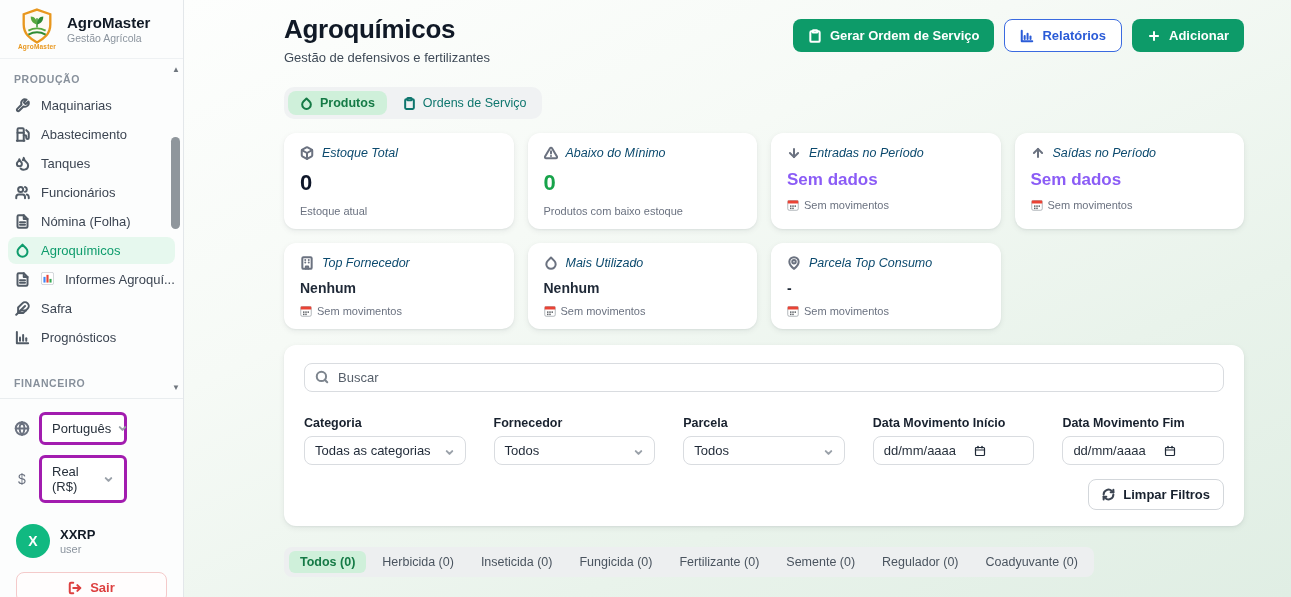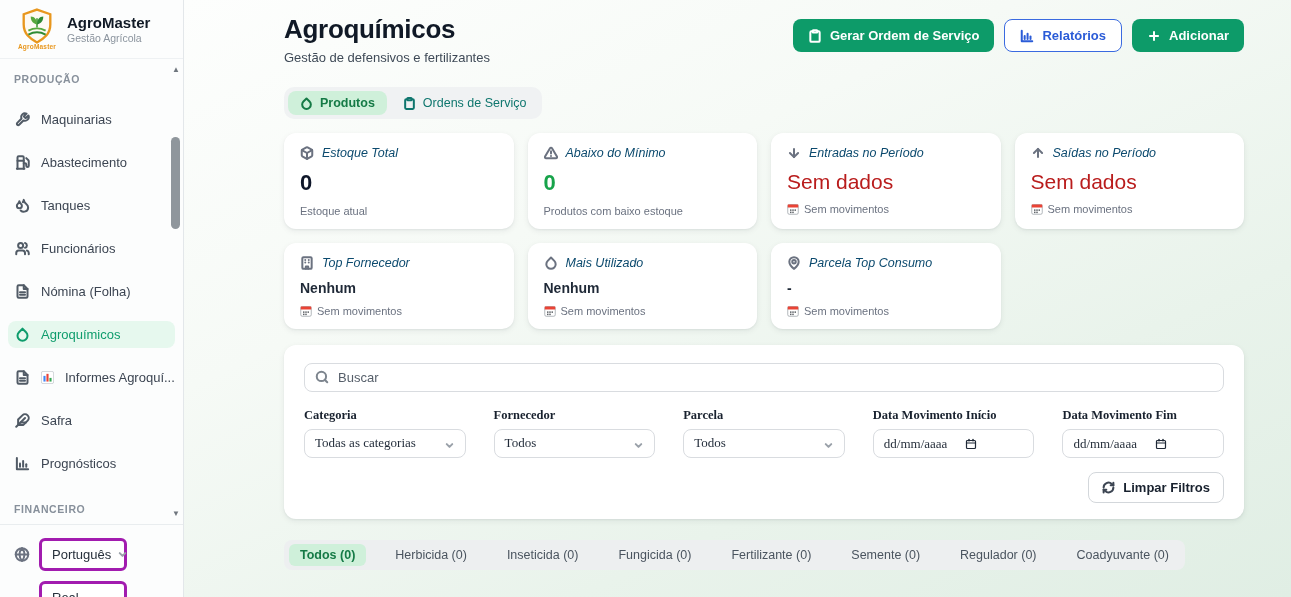--- a/index.html
+++ b/index.html
@@ -11,21 +11,21 @@
   .sidebar { width:184px; flex-shrink:0; background:#fcfdfd; border-right:1px solid #e3e7ea; display:flex; flex-direction:column; }
   .logo-row { display:flex; align-items:center; gap:9px; padding:8px 16px; border-bottom:1px solid #eef1f3; height:62px; }
   .logo-badge { width:42px; display:flex; flex-direction:column; align-items:center; }
   .logo-mini-text { font-size:6.5px; font-weight:700; color:#e8971e; margin-top:-1px; letter-spacing:.2px; }
   .app-name { font-size:15px; font-weight:800; color:#111a26; line-height:1.15; }
   .app-tagline { font-size:10.5px; color:#8b949e; margin-top:1px; }
 
   .side-nav { position:relative; flex:1 0 auto; padding:8px 0 4px; border-bottom:1px solid #e9edef; }
   .section-label { font-size:10.5px; font-weight:700; letter-spacing:.6px; color:#87909b; padding:6px 14px 5px; }
   .section-label.financeiro { margin-top:20px; }
-  .nav-item { display:flex; align-items:center; gap:11px; margin:16px 8px; padding:6px 7px; border-radius:8px; font-size:13px; color:#3c4552; cursor:pointer; white-space:nowrap; }
+  .nav-item { display:flex; gap:11px; margin:2px 8px; padding:6px 7px; border-radius:8px; font-size:13px; color:#3c4552; cursor:pointer; white-space:nowrap; }
   .nav-item .ic { color:#515b66; }
   .nav-item.active { background:#e6f8ee; color:#0e9c6c; }
   .nav-item.active .ic { color:#0e9c6c; }
   .ic { width:15px; height:15px; flex-shrink:0; }
   .ic path,.ic circle,.ic line,.ic rect,.ic polyline { vector-effect:non-scaling-stroke; }
 
   .scroll-arrow { position:absolute; right:3px; font-size:8px; color:#6f767e; line-height:1; cursor:pointer; }
   .scroll-arrow.up { top:7px; }
   .scroll-arrow.down { bottom:6px; }
   .scroll-thumb { position:absolute; right:3px; top:78px; width:9px; height:92px; background:#8f969c; border-radius:5px; cursor:pointer; }
@@ -60,39 +60,39 @@
   .tab .ic { width:13px; height:13px; }
   .tab.active { background:#cff0da; color:#157a46; font-weight:600; }
 
   .cards-grid { display:grid; grid-template-columns:repeat(4,1fr); gap:14px; width:960px; margin-top:14px; }
   .card { background:#fff; border-radius:12px; box-shadow:0 1px 2px rgba(16,24,40,.05),0 2px 6px rgba(16,24,40,.07); padding:13px 16px 12px; }
   .card-head { display:flex; align-items:center; gap:8px; font-size:12.5px; color:#0c4a6e;font-style:italic; }
   .card-head .ic { width:14px; height:14px; color:#6b7280; }
   .card-val { margin-top:10px; }
   .val-big { font-size:22px; font-weight:800; color:#0f172a; }
   .val-big.green { color:#17a34a; }
-  .val-muted { font-size:21px; font-weight:400; color:#b91c1c; }
+  .val-muted { font-size:17px; font-weight:700; color:#8b5cf6; }
   .val-small { font-size:14px; font-weight:700; color:#10192\6; }
   .card-caption { margin-top:9px; font-size:11px; color:#6b7280; display:flex; align-items:center; gap:5px; }
   .cards-grid.row2 { margin-top:14px; }
 
   .filter-card { width:960px; background:#fff; border-radius:12px; box-shadow:0 1px 2px rgba(16,24,40,.05),0 2px 6px rgba(16,24,40,.07); margin-top:16px; padding:18px 20px 16px; }
   .search-wrap { position:relative; }
   .search-wrap .ic { position:absolute; left:11px; top:7px; width:14px; height:14px; color:#7d858e; }
   .search-input { width:100%; height:29px; border:1px solid #d9dce0; border-radius:8px; padding:0 10px 0 33px; font-size:13px; color:#1f2937; font-family:inherit; outline:none; background:#fff; }
   .search-input::placeholder { color:#565f6a; }
-  .filters-row { display:grid; grid-template-columns:repeat(5,1fr); gap:28px; margin-top:16px;font-family:Liberation Serif, serif; }
+  .filters-row { display:grid; grid-template-columns:repeat(5,1fr); gap:28px; margin-top:24px; }
   .f-label { font-size:12.5px; font-weight:700; color:#18212e; margin-bottom:6px; }
   .f-select { display:flex; align-items:flex-end; justify-content:space-between; border:1px solid #d9dce0; border-radius:8px; padding:6px 10px; font-size:13px; color:#1f2937; background:#fff; cursor:pointer; height:29px; }
   .f-date { display:flex; align-items:center; gap:18px; border:1px solid #d9dce0; border-radius:8px; padding:6px 10px; font-size:13px; color:#28313d; background:#fff; cursor:text; height:29px; }
   .clear-row { display:flex; justify-content:flex-end; margin-top:14px; }
   .btn-clear { display:flex; align-items:center; gap:8px; background:#fff; border:1px solid #d3d7db; border-radius:8px; font-size:13px; font-weight:600; color:#18212e; padding:7px 13px; cursor:pointer; font-family:inherit; }
   .btn-clear .ic { width:13px; height:13px; color:#3c4552; }
 
-  .chips-bar { display:inline-flex; gap:18px; background:#edeff0; border-radius:8px; padding:4px 5px; margin-top:21px; }
+  .chips-bar { display:inline-flex; gap:5px; background:#edeff0; border-radius:8px; padding:4px 5px; margin-top:21px; }
   .chip { font-size:12.5px; color:#4a545f; padding:4px 11px; border-radius:6px; cursor:pointer; white-space:nowrap; }
   .chip.active { background:#cff0da; color:#157a46; font-weight:600; }
 
   .cal-mini { width:12px; height:12px; flex-shrink:0; }
   .chart-mini { width:13px; height:13px; flex-shrink:0; }
 </style>
 </head>
 <body>
 
 <div class="app">

